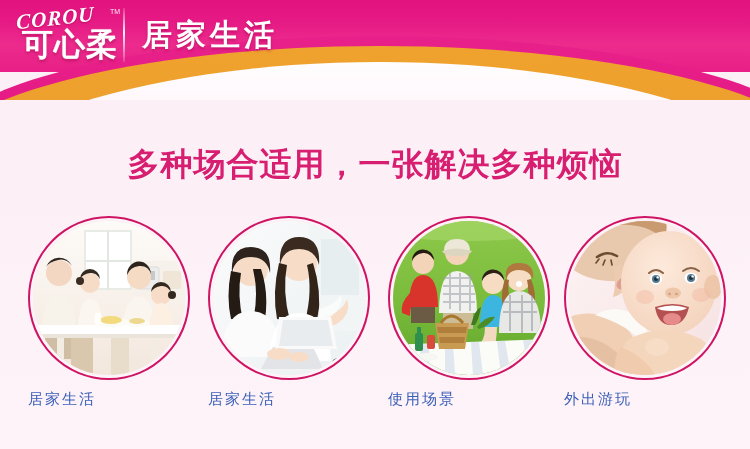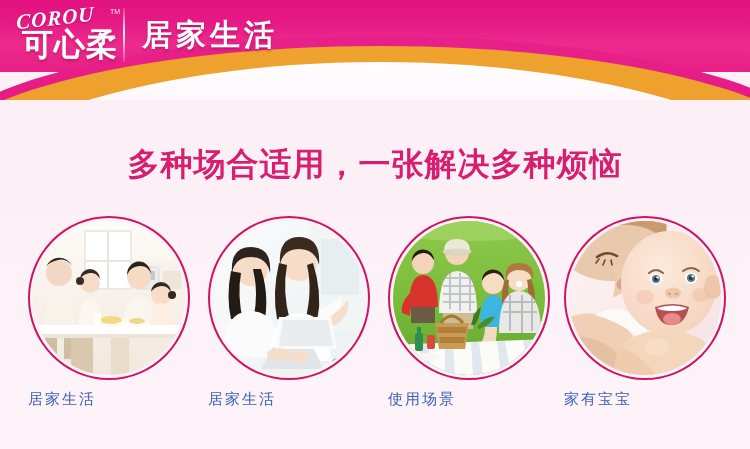--- a/index.html
+++ b/index.html
@@ -469,17 +469,17 @@
           <ellipse cx="76" cy="76" rx="9" ry="7" fill="#f2b9a2" opacity=".45"></ellipse>
           <ellipse cx="132" cy="74" rx="9" ry="7" fill="#f2b9a2" opacity=".45"></ellipse>
 
           <path d="M60 118 q36 -18 72 0 q14 10 16 36 L48 154 q0 -24 12 -36z" fill="#f4d6bd"></path>
           <path d="M52 126 q24 10 34 28 l-40 0 q-2 -18 6 -28z" fill="#f0cbae"></path>
 
           <ellipse cx="88" cy="126" rx="12" ry="9" fill="#f7ddc6"></ellipse>
         </svg>
       </div>
       <div class="ring"></div>
-      <div class="caption">家有宝宝</div>
+      <div class="caption">外出游玩</div>
     </div>
 
   </div>
 </div>
 
 </body></html>

